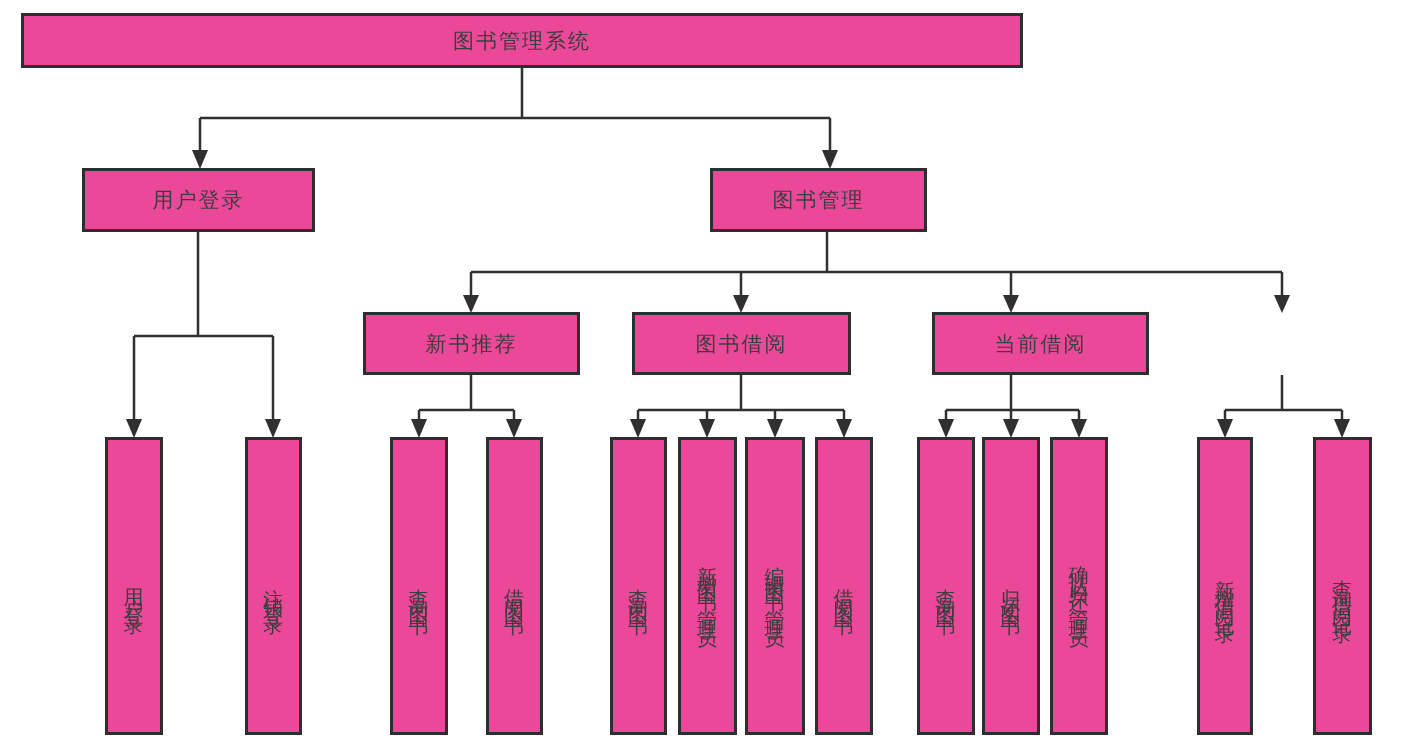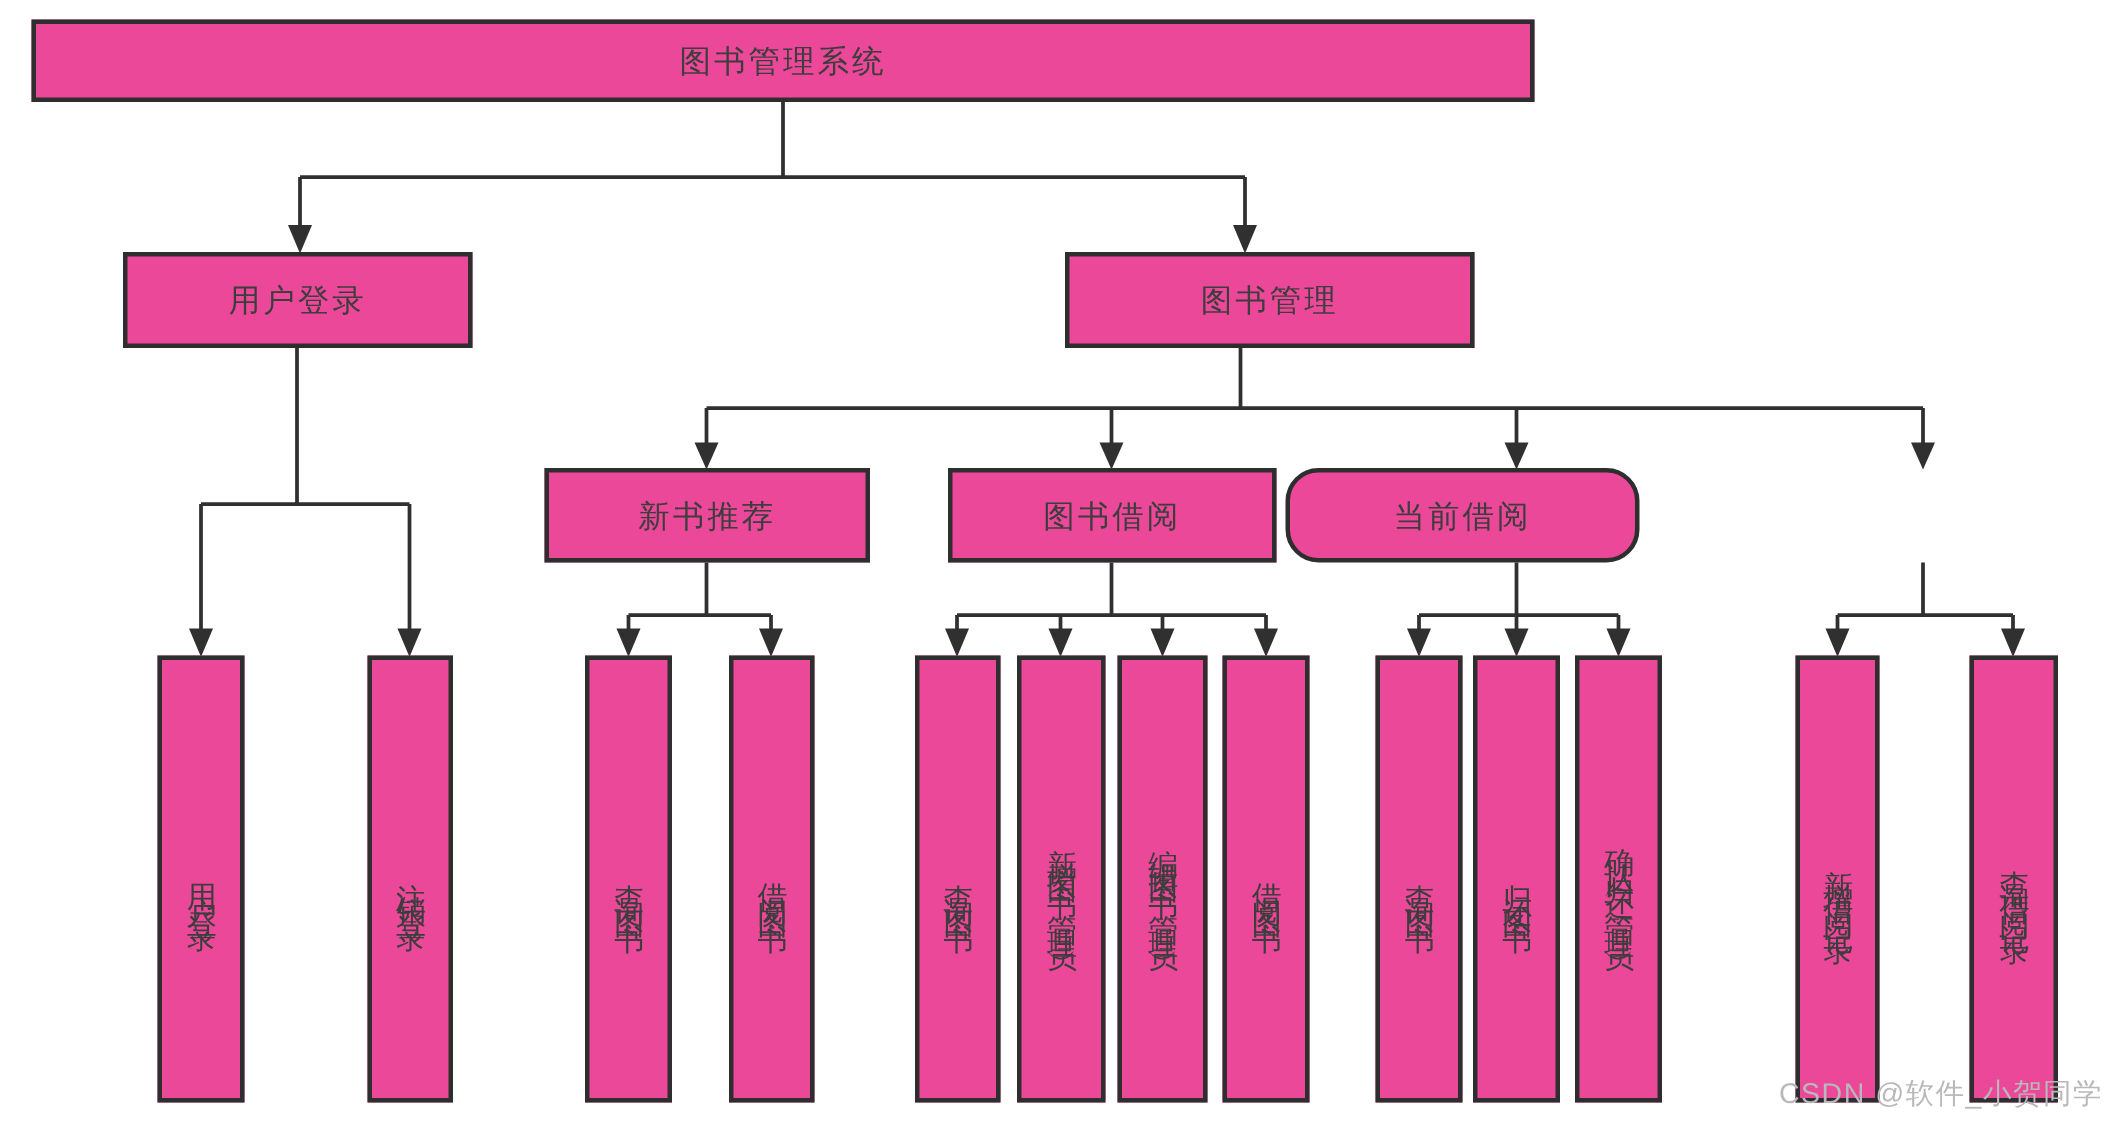--- a/index.html
+++ b/index.html
@@ -105,39 +105,38 @@
       <polygon points="1071,419 1087,419 1079,438"></polygon>
 
       <polygon points="1217,419 1233,419 1225,438"></polygon>
       <polygon points="1334,419 1350,419 1342,438"></polygon>
     </g>
   </svg>
 
   <div class="node hbox" style="left:21px; top:13px; width:1002px; height:55px;">图书管理系统</div>
 
   <div class="node hbox" style="left:82px; top:168px; width:233px; height:64px;">用户登录</div>
-  <div class="node hbox" style="left:710px; top:168px; width:273px; height:64px;">图书管理</div>
+  <div class="node hbox" style="left:710px; top:168px; width:217px; height:64px;">图书管理</div>
 
   <div class="node hbox" style="left:632px; top:312px; width:219px; height:63px;">图书借阅</div>
   <div class="node hbox" style="left:363px; top:312px; width:217px; height:63px;">新书推荐</div>
-  <div class="node hbox" style="left:857px; top:312px; width:236px; height:63px;border-radius:22px;">当前借阅</div>
+  <div class="node hbox" style="left:932px; top:312px; width:217px; height:63px;">当前借阅</div>
 
   <div class="node vbox" style="left:105px; top:437px; width:58px; height:298px;">用户登录</div>
   <div class="node vbox" style="left:245px; top:437px; width:57px; height:298px;">注销登录</div>
 
   <div class="node vbox" style="left:390px; top:437px; width:58px; height:298px;">查询图书</div>
   <div class="node vbox" style="left:486px; top:437px; width:57px; height:298px;">借阅图书</div>
 
   <div class="node vbox" style="left:610px; top:437px; width:57px; height:298px;">查询图书</div>
   <div class="node vbox" style="left:678px; top:437px; width:59px; height:298px;">新增图书（管理员）</div>
   <div class="node vbox" style="left:745px; top:437px; width:60px; height:298px;">编辑图书（管理员）</div>
   <div class="node vbox" style="left:815px; top:437px; width:58px; height:298px;">借阅图书</div>
 
   <div class="node vbox" style="left:917px; top:437px; width:58px; height:298px;">查询图书</div>
   <div class="node vbox" style="left:982px; top:437px; width:58px; height:298px;">归还图书</div>
   <div class="node vbox" style="left:1050px; top:437px; width:58px; height:298px;">确认归还（管理员）</div>
 
   <div class="node vbox" style="left:1197px; top:437px; width:56px; height:298px;">新增借阅记录</div>
   <div class="node vbox" style="left:1313px; top:437px; width:59px; height:298px;">查询借阅记录</div>
 
-  <div class="watermark">CSDN @软件_小贺同学</div>
 
 </div>
 
 </body></html>

